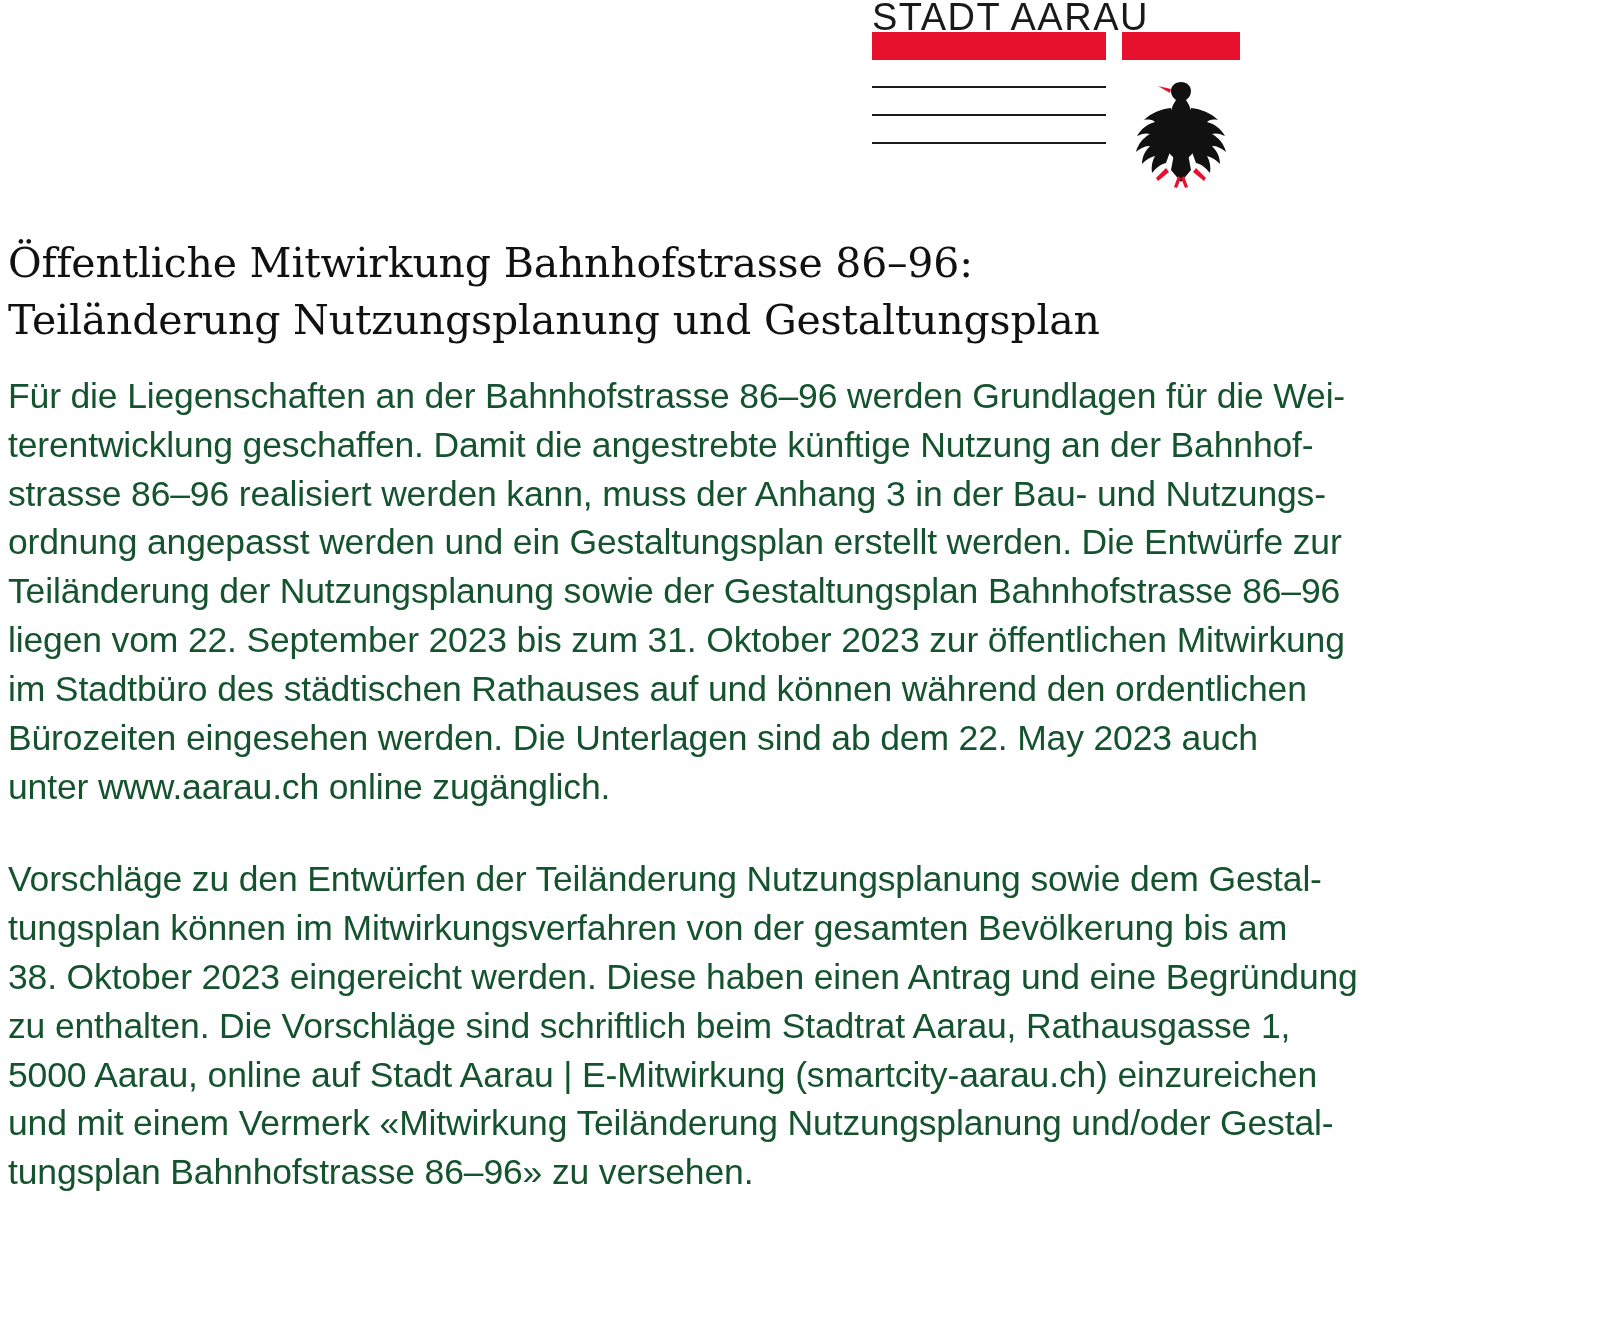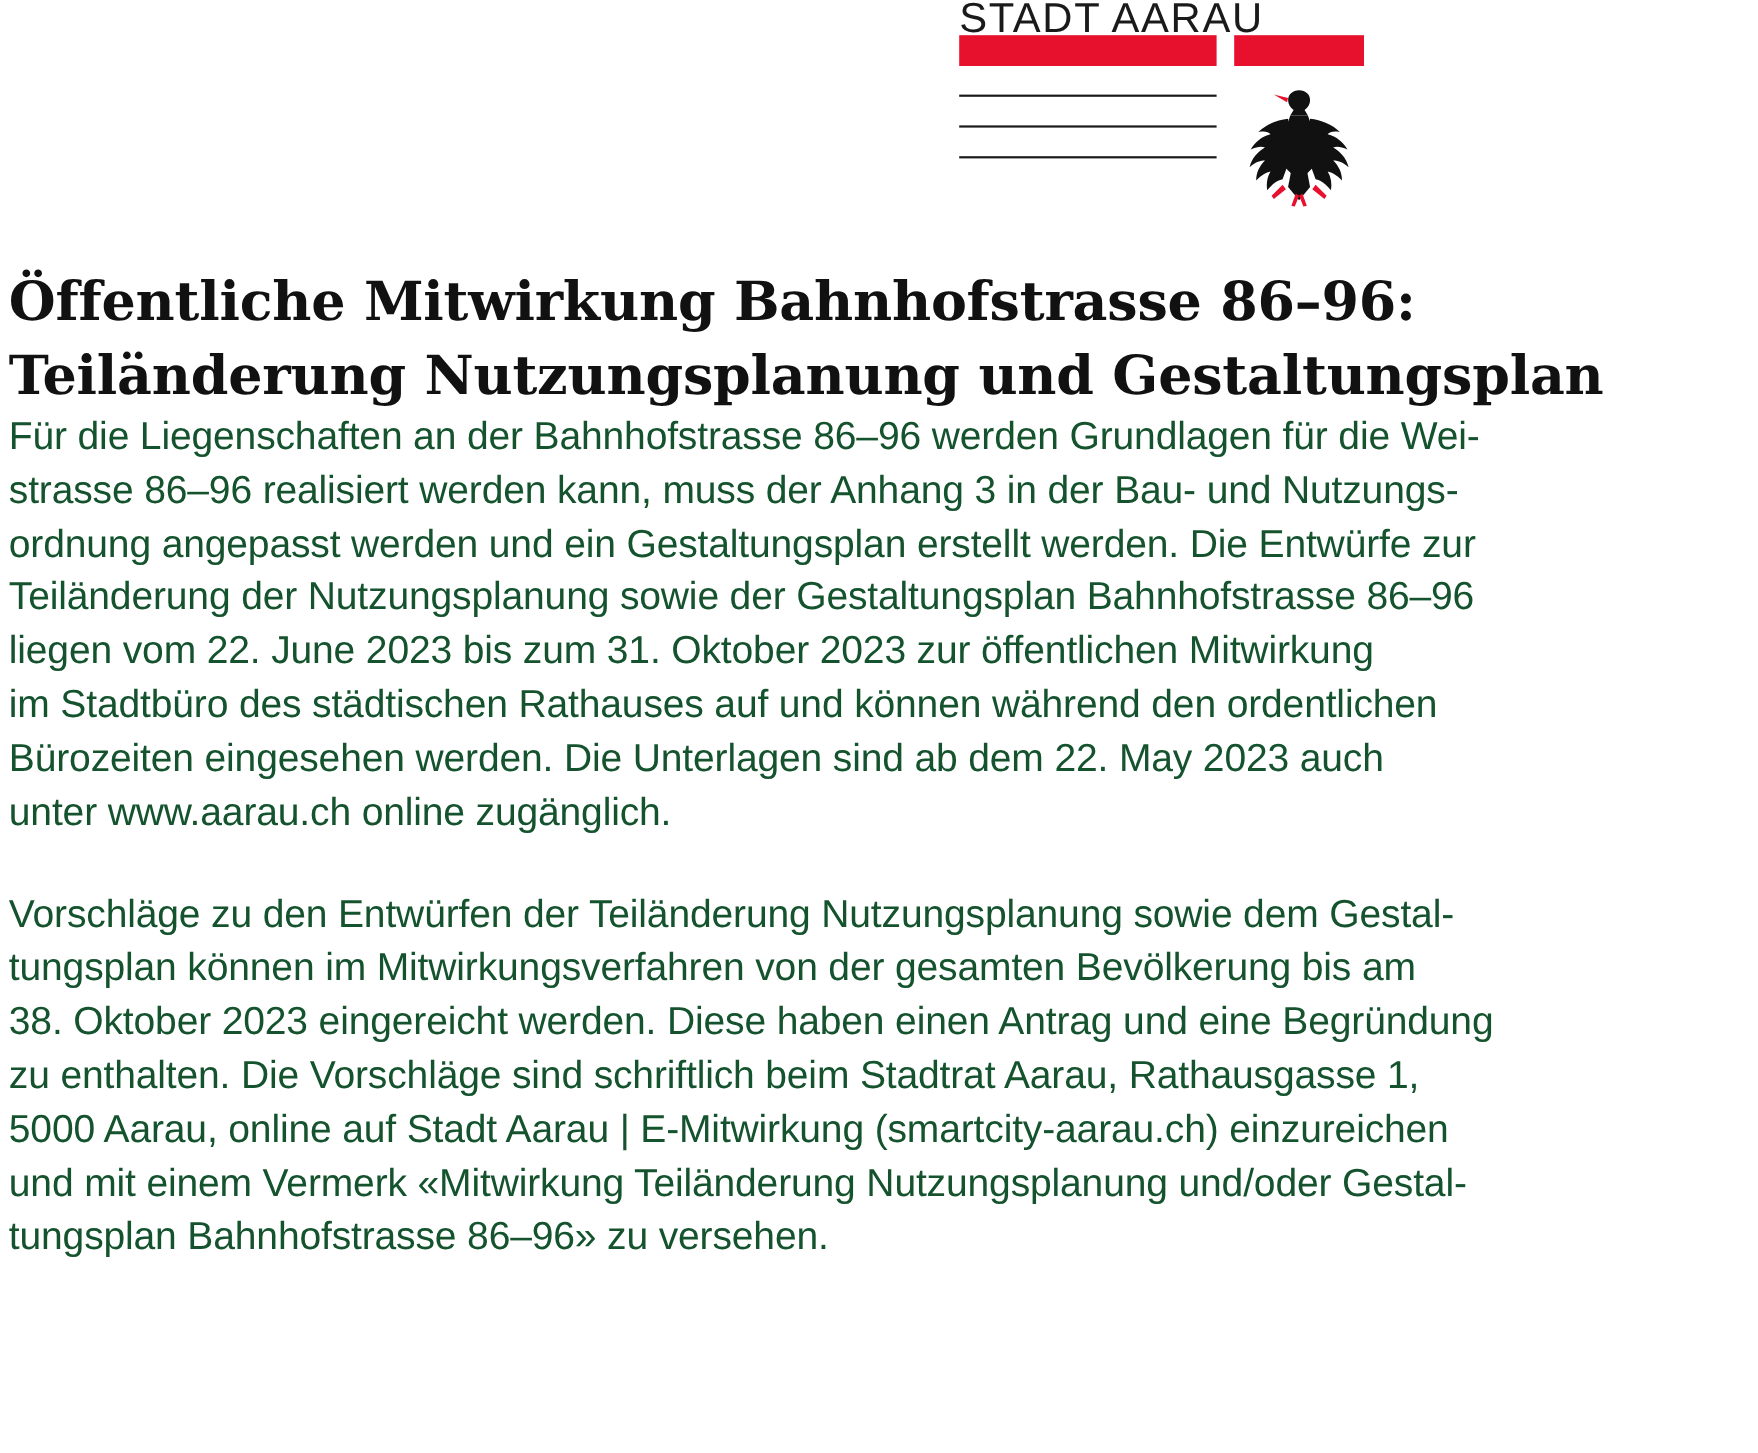--- a/index.html
+++ b/index.html
@@ -86,22 +86,22 @@
     left: 4px;
   }
 
   
   .headline {
     position: absolute;
     top: 208px;
     left: 8px;
     width: 1560px;
     font-family: "DejaVu Serif", serif;
-    font-weight: 700;
-    font-size: 49px;
+    font-weight: 400;
+    font-size: 41px;
     line-height: 1.38;
     letter-spacing: -0.2px;
     color: #111111;
   }
   .headline .line { display: block; white-space: nowrap; }
 
   
   .body-text {
     position: absolute;
     top: 372px;
@@ -164,24 +164,25 @@
 
   <h1 class="headline">
     <span class="line">Öffentliche Mitwirkung Bahnhofstrasse 86–96:</span>
     <span class="line">Teiländerung Nutzungsplanung und Gestaltungsplan</span>
   </h1>
 
   <div class="body-text">
 
     <p class="para justified">
       <span class="line">Für die Liegenschaften an der Bahnhofstrasse 86–96 werden Grundlagen für die Wei-</span>
+      <span class="line">terentwicklung geschaffen. Damit die angestrebte künftige Nutzung an der Bahnhof-</span>
       <span class="line">strasse 86–96 realisiert werden kann, muss der Anhang 3 in der Bau- und Nutzungs-</span>
       <span class="line">ordnung angepasst werden und ein Gestaltungsplan erstellt werden. Die Entwürfe zur</span>
       <span class="line">Teiländerung der Nutzungsplanung sowie der Gestaltungsplan Bahnhofstrasse 86–96</span>
-      <span class="line">liegen vom 22. June 2023 bis zum 31. Oktober 2023 zur öffentlichen Mitwirkung</span>
+      <span class="line">liegen vom 22. September 2023 bis zum 31. Oktober 2023 zur öffentlichen Mitwirkung</span>
       <span class="line">im Stadtbüro des städtischen Rathauses auf und können während den ordentlichen</span>
       <span class="line">Bürozeiten eingesehen werden. Die Unterlagen sind ab dem 22. May 2023 auch</span>
       <span class="line">unter www.aarau.ch online zugänglich.</span>
     </p>
 
     <p class="para justified">
       <span class="line">Vorschläge zu den Entwürfen der Teiländerung Nutzungsplanung sowie dem Gestal-</span>
       <span class="line">tungsplan können im Mitwirkungsverfahren von der gesamten Bevölkerung bis am</span>
       <span class="line">38. Oktober 2023 eingereicht werden. Diese haben einen Antrag und eine Begründung</span>
       <span class="line">zu enthalten. Die Vorschläge sind schriftlich beim Stadtrat Aarau, Rathausgasse 1,</span>

